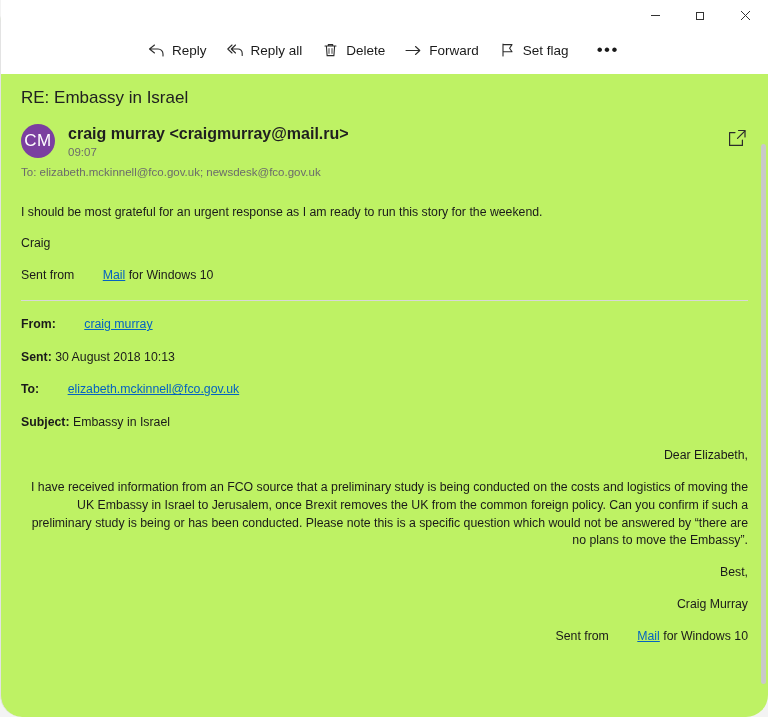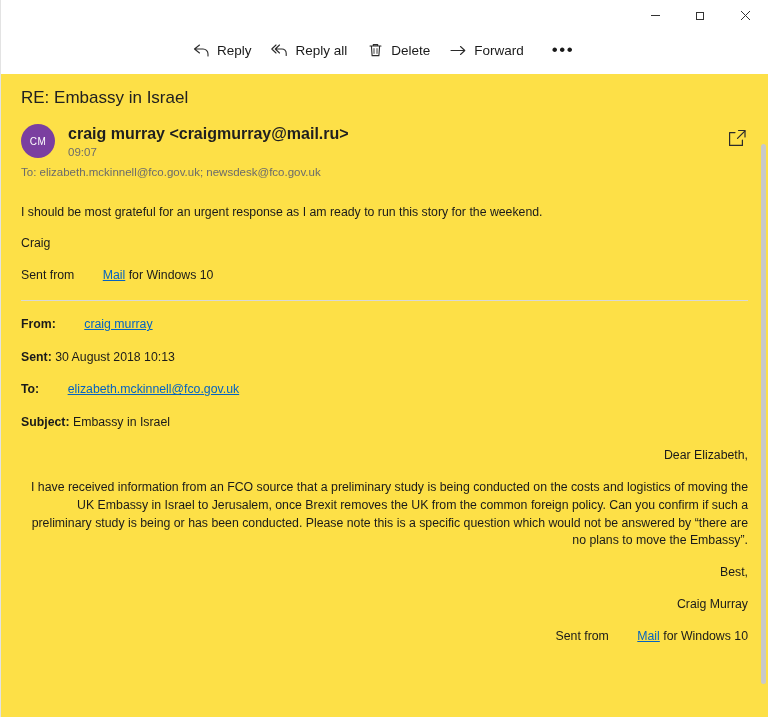--- a/index.html
+++ b/index.html
@@ -11,25 +11,26 @@
     width: 768px;
     height: 717px;
     overflow: hidden;
     font-family: "Liberation Sans", sans-serif;
     color: #1a1a1a;
   }
   .window {
     position: relative;
     width: 768px;
     height: 717px;
-    background: #fde047;
+    background: #bef264;
     box-sizing: border-box;
     border-left: 1px solid #e3e3e3;
     display: flex;
     flex-direction: column;
+    border-radius: 22px;
   }
   
   .titlebar {
     height: 30px;
     display: flex;
     justify-content: flex-end;
     align-items: stretch;
     background: #ffffff;
     flex: none;
   }
@@ -98,21 +99,21 @@
     display: flex;
     align-items: flex-start;
     margin-top: 16px;
   }
   .avatar {
     width: 34px;
     height: 34px;
     border-radius: 50%;
     background: #7b3fa0;
     color: #ffffff;
-    font-size: 10px;
+    font-size: 17px;
     display: flex;
     align-items: center;
     justify-content: center;
     letter-spacing: 0.5px;
     flex: none;
   }
   .sender-text {
     margin-left: 13px;
     flex: 1 1 auto;
     padding-top: 1px;
@@ -248,20 +249,28 @@
 
     <div class="cmd">
       <span class="glyph">
         <svg width="17" height="15" viewBox="0 0 17 15">
           <path d="M1 7.5 H14.5 M10.5 3.5 L14.8 7.5 L10.5 11.5" fill="none" stroke="#2b2b2b" stroke-width="1.1" stroke-linecap="round" stroke-linejoin="round"></path>
         </svg>
       </span>
       <span>Forward</span>
     </div>
 
+    <div class="cmd">
+      <span class="glyph">
+        <svg width="17" height="16" viewBox="0 0 17 16">
+          <path d="M4 14 V2 M4 2.6 H13 L10.6 6.2 L13 9.8 H4" fill="none" stroke="#2b2b2b" stroke-width="1.1" stroke-linecap="round" stroke-linejoin="round"></path>
+        </svg>
+      </span>
+      <span>Set flag</span>
+    </div>
 
     <div class="cmd more">
       <span>•••</span>
     </div>
   </div>
 
   <div class="reading-pane">
 
     <div class="subject">RE: Embassy in Israel</div>
 

